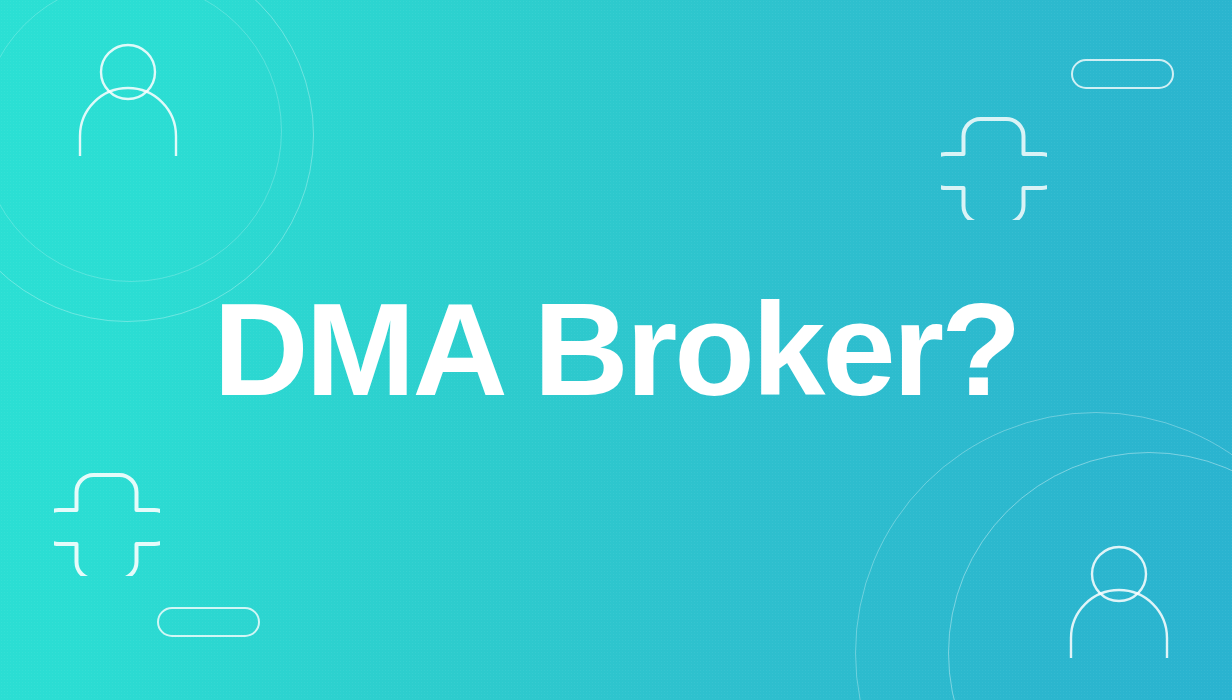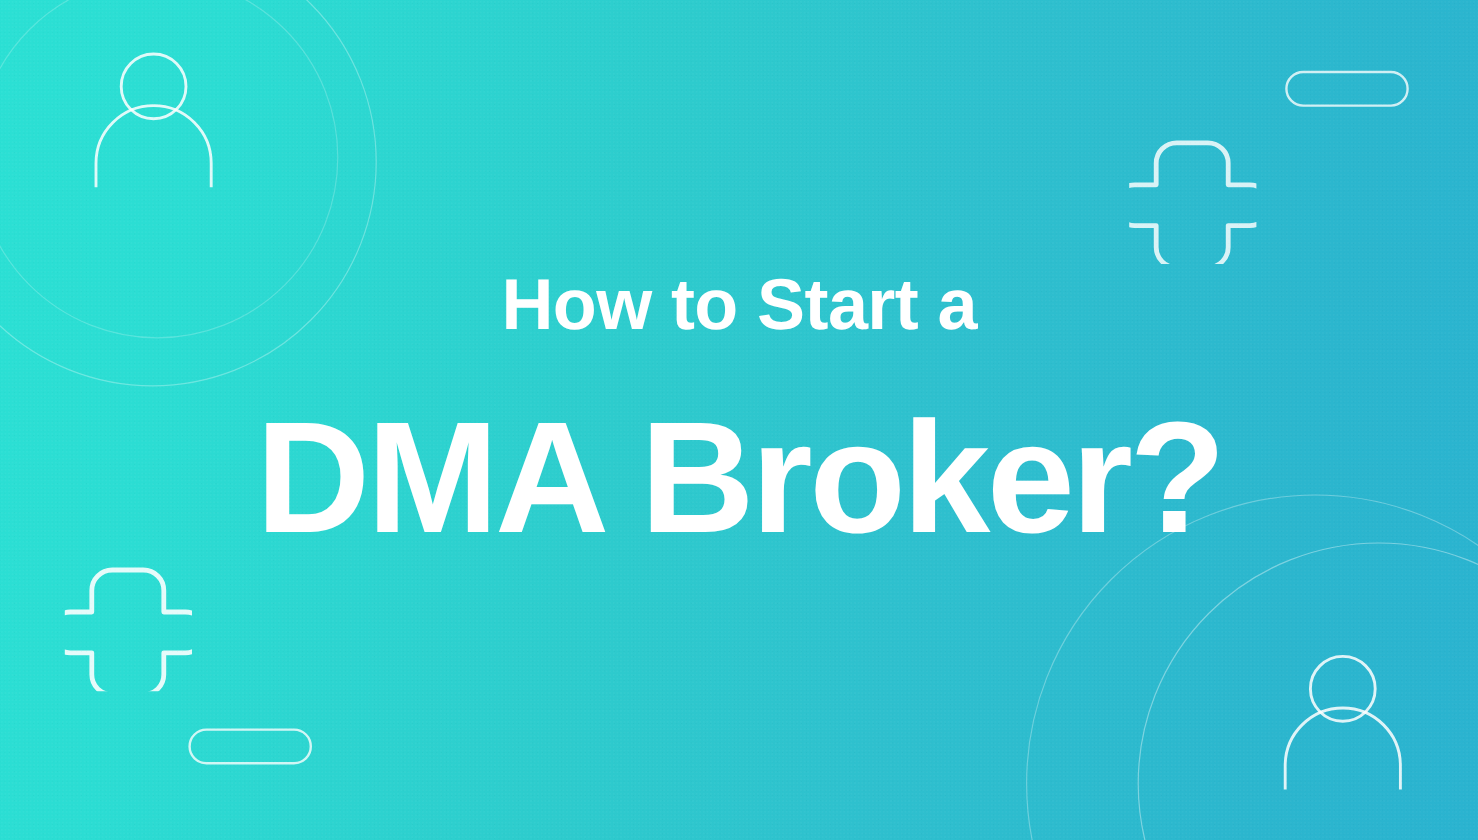--- a/index.html
+++ b/index.html
@@ -123,17 +123,16 @@
   <div class="deco person" style="left:1053px; top:542px; width:132px; height:116px;">
     <svg width="132" height="116" viewBox="0 0 132 116" fill="none" stroke="rgba(255,255,255,.85)" stroke-width="2.4">
       <circle cx="66" cy="32" r="27"></circle>
       <path d="M18 116 V 96 a 48 48 0 0 1 96 0 V 116 a 4 4 0 0 1 -4 4 H 22 a 4 4 0 0 1 -4 -4 Z"></path>
     </svg>
   </div>
 
   <div id="noise"></div>
 
   <div id="text-block">
-    <div id="eyebrow">How to Start a</div>
     <div id="headline">DMA Broker?</div>
   </div>
 
 </div>
 
 </body></html>

